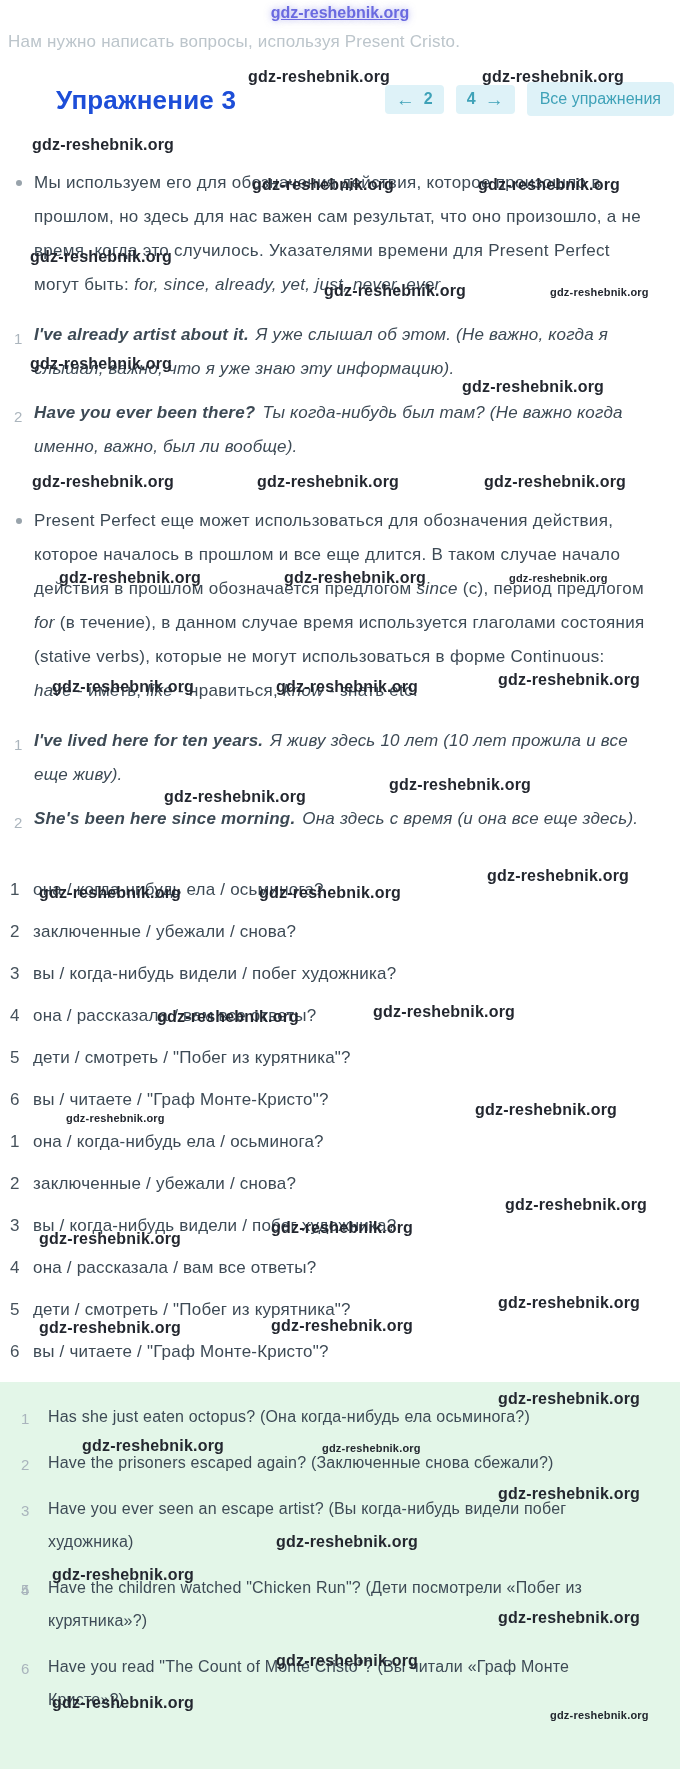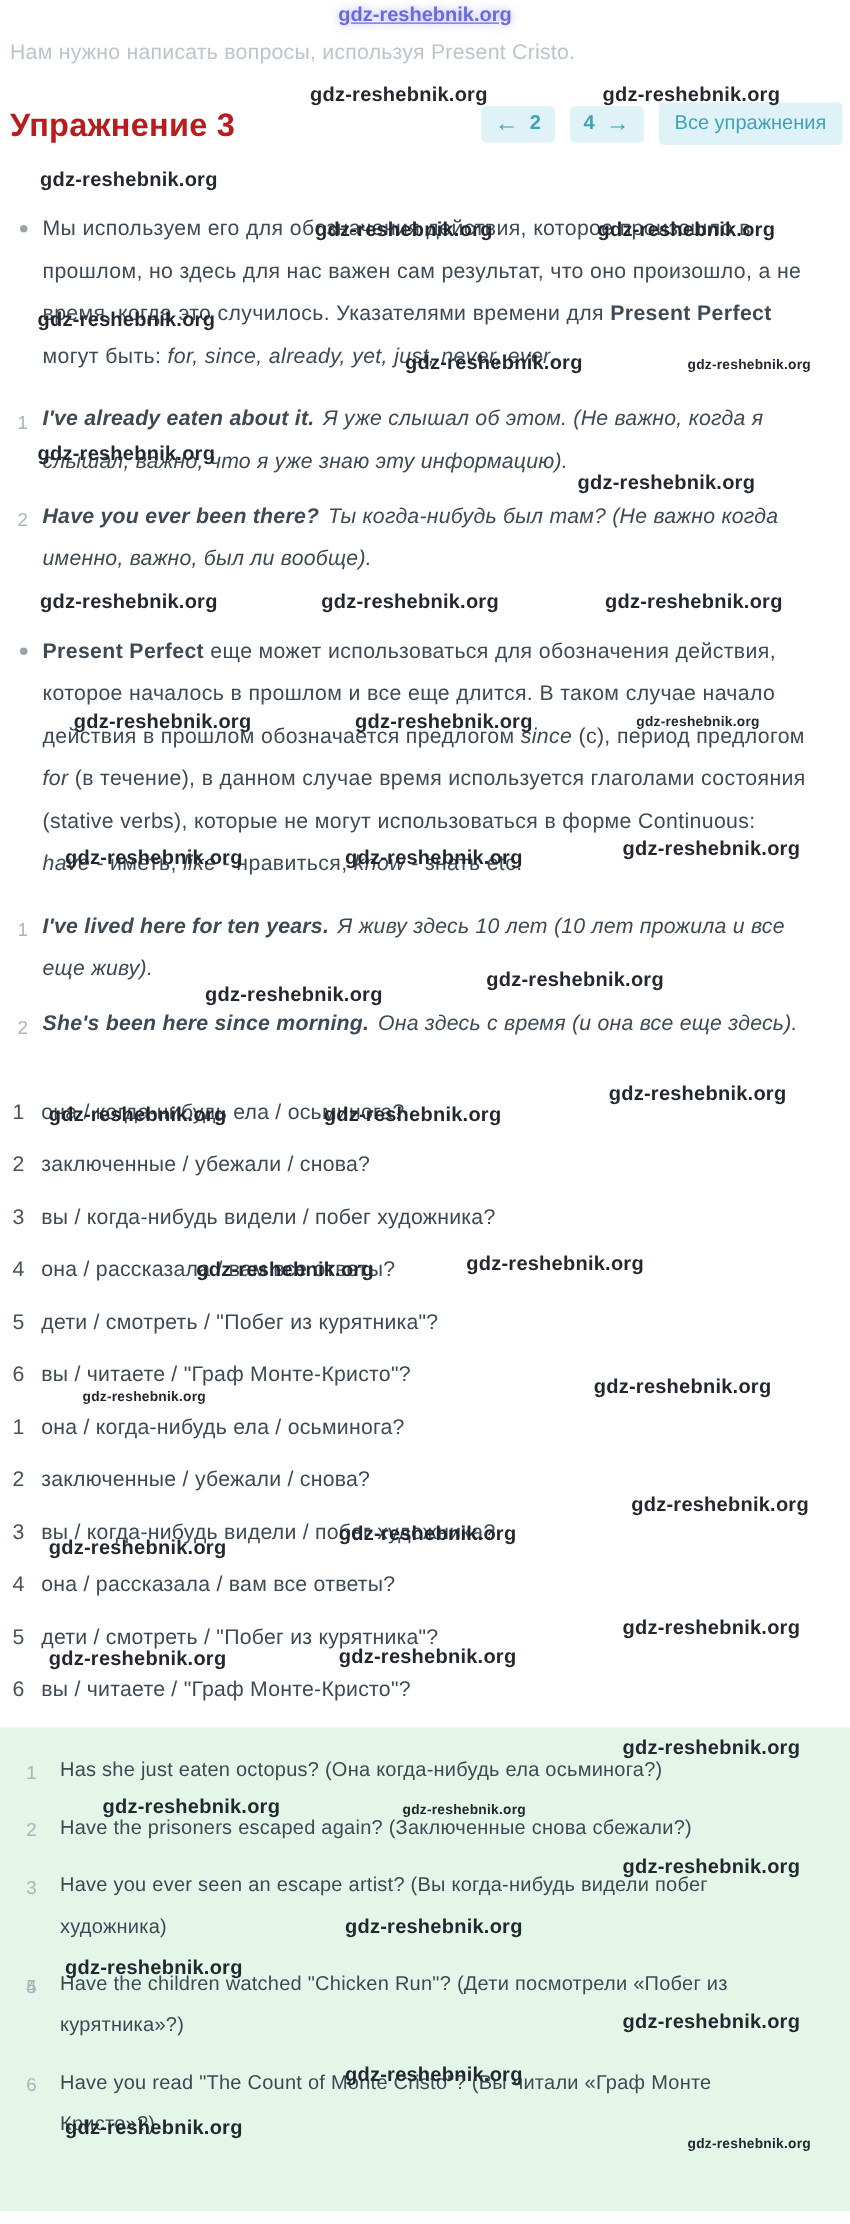--- a/index.html
+++ b/index.html
@@ -19,21 +19,21 @@
   .top-row { text-align:center; padding-top:4px; }
   .top-wm {
     font-weight:700; font-size:16px; color:#6A6AE0;
     text-decoration:underline; cursor:pointer;
     text-shadow:0 0 7px rgba(106,106,224,0.55);
   }
 
   .subtitle { padding:10px 8px 0 8px; color:#BCC5CB; font-size:17px; letter-spacing:0.2px; }
 
   .header-row { display:flex; justify-content:space-between; align-items:flex-end; padding:30px 6px 10px 8px; }
-  .title { font-size:26px; font-weight:700; color:#b91c1c; letter-spacing:0.2px; }
+  .title { font-size:26px; font-weight:700; color:#1d4ed8; letter-spacing:0.2px;margin-left:48px; }
   .nav { display:flex; align-items:center; gap:12px; }
   .nav-pill {
     display:flex; align-items:center; gap:9px;
     background:#DEF2F8; border-radius:4px; padding:5px 11px;
     text-decoration:none; cursor:pointer;
   }
   .arrow { color:#3FA2B8; font-size:19px; font-weight:700; line-height:1; }
   .nav-num { color:#3FA2B8; font-size:16px; font-weight:700; }
   .all-pill {
     background:#DEF2F8; border-radius:4px; padding:8px 13px;
@@ -54,21 +54,21 @@
 
   .prompt-list { margin-top:42px; }
   .prompt-list.second { margin-top:6px; }
   .prompt-row { display:flex; margin-left:-24px; margin-bottom:18px; font-size:17px; line-height:24px; letter-spacing:0.2px; }
   .pnum { flex:none; width:23px; color:#46525C; }
 
   .answers { margin-top:6px; background:#E3F6E8; padding:18px 46px 40px 48px; min-height:380px; }
   .answer-row { position:relative; margin-bottom:13px; font-size:16px; line-height:33px; letter-spacing:0.2px; color:#3D4A55; }
   .anum { position:absolute; left:-27px; top:2px; color:#A9B4BC; font-size:15px; }
 
-  strong.seg { font-weight:700;text-align:center; }
+  strong.seg { font-weight:400;text-align:center; }
   em.seg { font-style:italic; }
   strong em, .bolditalic { font-weight:400; font-style:italic; }
 </style>
 </head>
 <body>
 
 <div class="page">
   <div class="wm-layer">
       <span class="wm" style="left: 248px; top: 68px;">gdz-reshebnik.org</span>
       <span class="wm" style="left: 482px; top: 68px;">gdz-reshebnik.org</span>
@@ -140,21 +140,21 @@
   <div class="content">
 
     <div class="bullet-item">
       <span class="dot"></span>
       <p class="para"><span class="seg">Мы используем его для обозначения действия, которое произошло в прошлом, но здесь для нас важен сам результат, что оно произошло, а не время, когда это случилось. Указателями времени для </span><strong class="seg">Present Perfect</strong><span class="seg"> могут быть: </span><em class="seg">for, since, already, yet, just, never, ever</em><span class="seg">.</span></p>
     </div>
 
     <ol class="examples">
       <li class="example">
         <span class="exnum">1</span>
-        <span class="ex-en">I've already eaten about it.</span><span class="ex-ru">Я уже слышал об этом. (Не важно, когда я слышал, важно, что я уже знаю эту информацию).</span>
+        <span class="ex-en">I've already artist about it.</span><span class="ex-ru">Я уже слышал об этом. (Не важно, когда я слышал, важно, что я уже знаю эту информацию).</span>
       </li>
       <li class="example">
         <span class="exnum">2</span>
         <span class="ex-en">Have you ever been there?</span><span class="ex-ru">Ты когда-нибудь был там? (Не важно когда именно, важно, был ли вообще).</span>
       </li>
     </ol>
 
     <div class="bullet-item">
       <span class="dot"></span>
       <p class="para"><strong class="seg">Present Perfect</strong><span class="seg"> еще может использоваться для обозначения действия, которое началось в прошлом и все еще длится. В таком случае начало действия в прошлом обозначается предлогом </span><strong class="bolditalic">since</strong><span class="seg"> (с), период предлогом </span><strong class="bolditalic">for</strong><span class="seg"> (в течение), в данном случае время используется глаголами состояния (stative verbs), которые не могут использоваться в форме Continuous: </span><em class="seg">have</em><span class="seg"> - иметь, </span><em class="seg">like</em><span class="seg"> - нравиться, </span><em class="seg">know</em><span class="seg"> - знать etc.</span></p>

